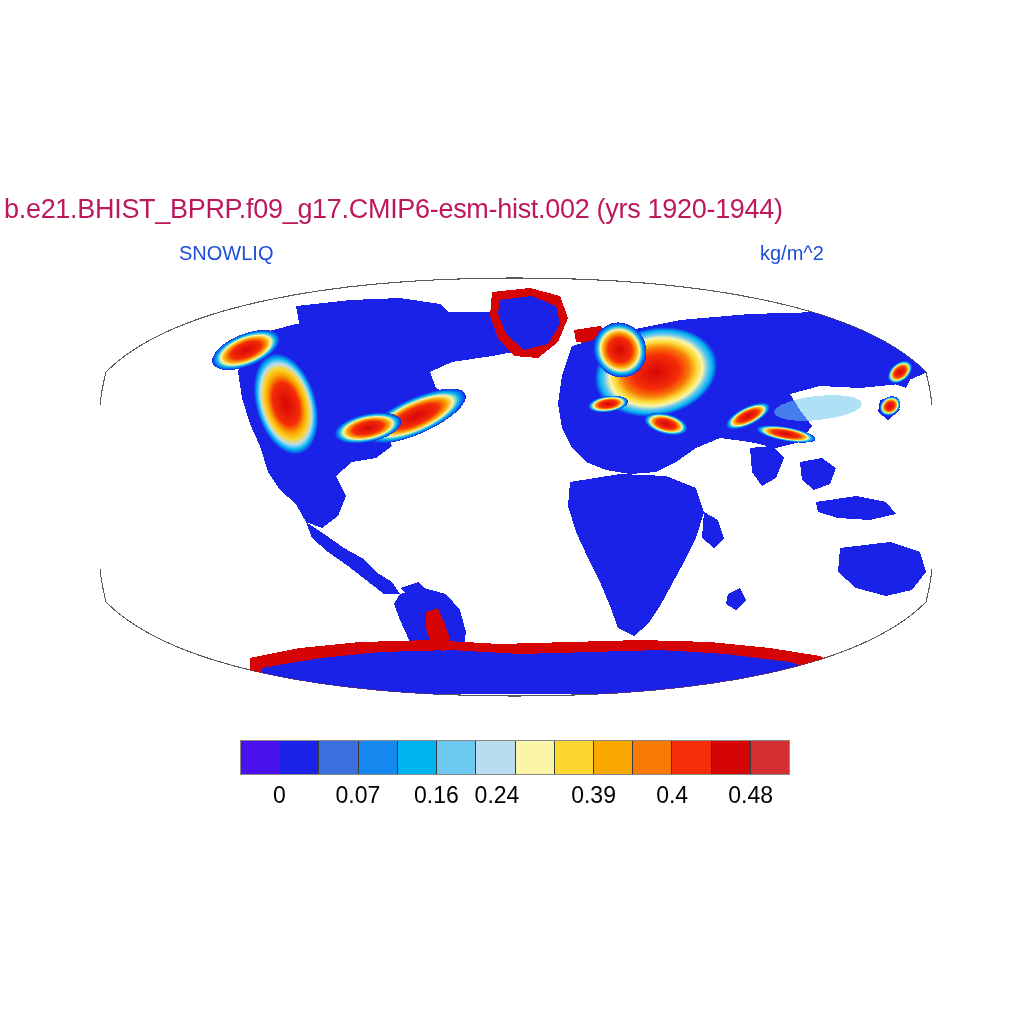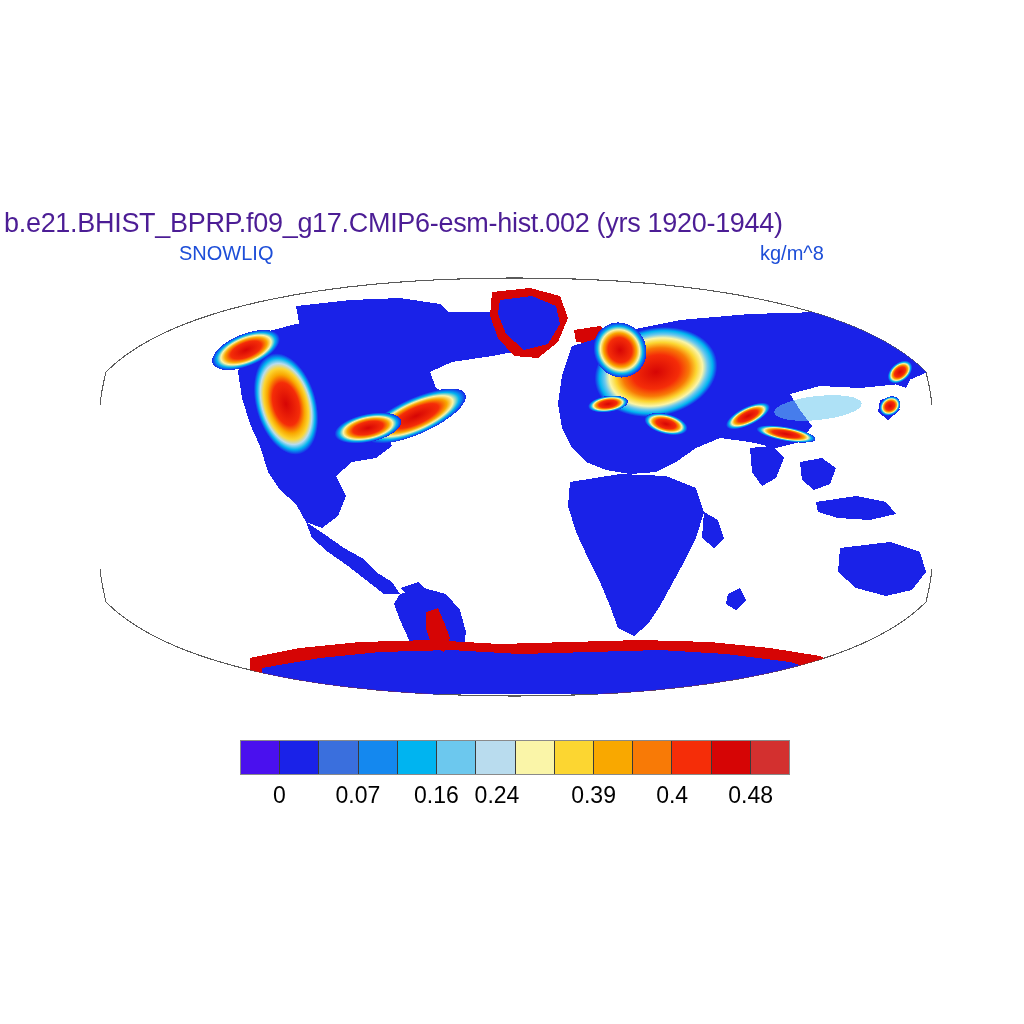--- a/index.html
+++ b/index.html
@@ -19,27 +19,27 @@
   #plot {
     position: absolute;
     left: 0; top: 0;
     width: 1024px;
     height: 1024px;
   }
 
   .title-main {
     position: absolute;
     left: 4px;
-    top: 207px;
+    top: 193px;
     width: 1016px;
     font-size: 27px;
     line-height: 32px;
     letter-spacing: -0.3px;
     white-space: nowrap;
-    color: #4c1d95;
+    color: #be185d;
   }
 
   .sub-row {
     position: absolute;
     top: 240px;
     height: 26px;
     font-size: 20px;
     line-height: 26px;
     color: #1d4ed8;
     white-space: nowrap;
@@ -102,21 +102,21 @@
 <body>
 
 <div id="plot">
 
   <div class="title-main">b.e21.BHIST_BPRP.f09_g17.CMIP6-esm-hist.002 (yrs 1920-1944)</div>
 
   <div class="sub-row sub-left">SNOWLIQ</div>
 
   <div class="sub-row sub-center">DJF</div>
 
-  <div class="sub-row sub-right">kg/m^8</div>
+  <div class="sub-row sub-right">kg/m^2</div>
 
   <div class="map-wrap">
     <svg viewBox="0 0 832 422" xmlns="http://www.w3.org/2000/svg">
       <defs>
 
         <clipPath id="globeClip">
           <path d="M416,2
                    C 600,2 760,30 826,96
                    C 840,150 840,272 826,326
                    C 760,392 600,420 416,420

